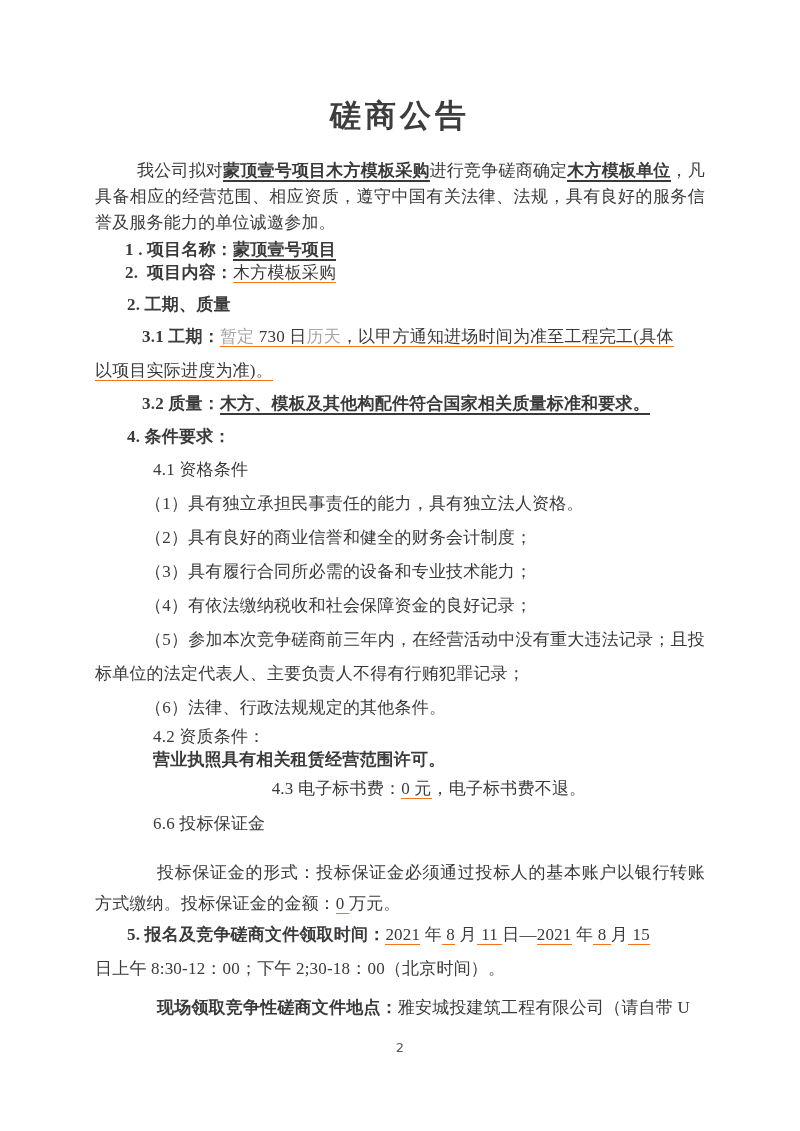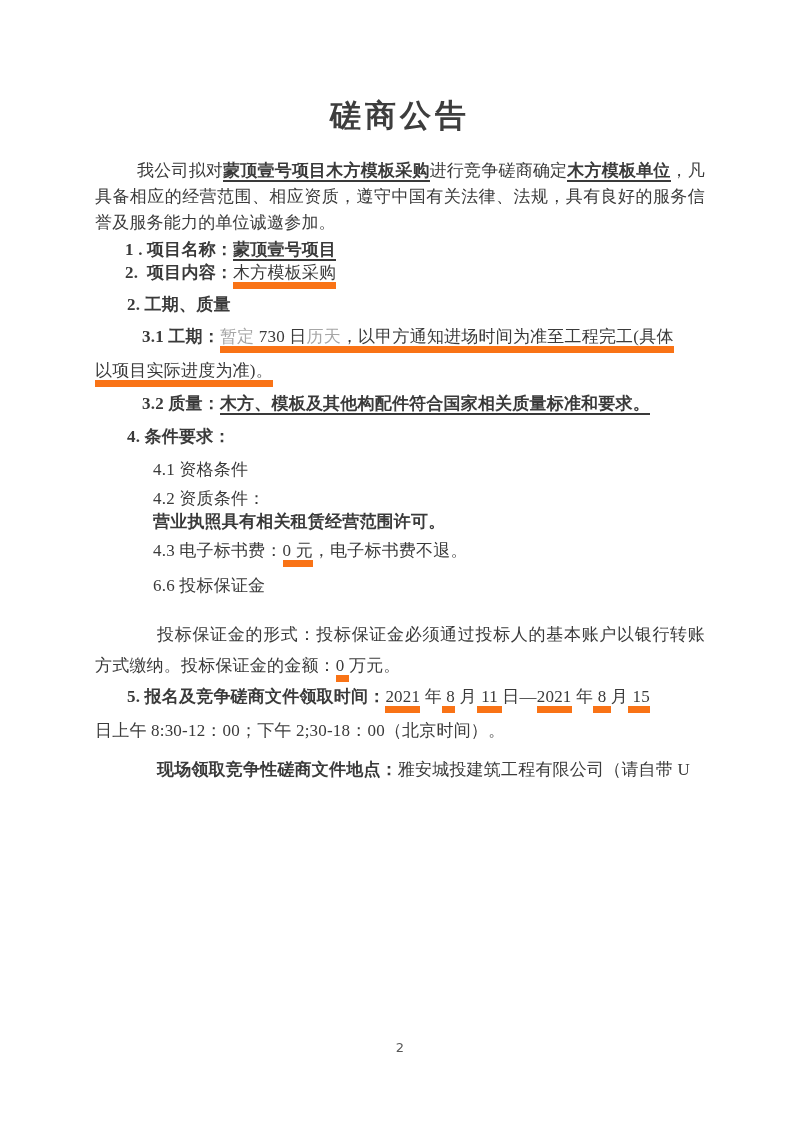--- a/index.html
+++ b/index.html
@@ -11,35 +11,35 @@
   }
   .content{position:absolute;left:95px;top:0;width:610px;}
   p{margin:0;}
   .title{
     font-family:"DejaVu Sans","Liberation Sans",sans-serif;
     font-weight:bold;font-size:31px;line-height:38px;letter-spacing:4px;
     margin-top:96px;text-align:center;color:#3d3d3d;
   }
   .b{font-weight:bold;}
   .pre{white-space:pre-wrap;}
-  .u{border-bottom:7px solid #f97316;white-space:pre-wrap;}
+  .u{border-bottom:1px solid #f97316;white-space:pre-wrap;}
   .bu{font-weight:bold;border-bottom:2px solid #3a3a3a;white-space:pre-wrap;}
   .faded{color:#a6a6a6;font-family:Liberation Mono, monospace;}
   .intro{margin-top:24px;line-height:26px;text-indent:42px;text-align:justify;}
   .items{margin-top:2px;}
   .item{line-height:23px;padding-left:30px;}
   .h3{margin-top:9px;line-height:24px;padding-left:32px;font-weight:bold;}
   .p31{margin-top:3px;line-height:33px;text-indent:47px;text-align:justify;}
   .p32{line-height:33px;padding-left:47px;}
   .h4{line-height:33px;padding-left:32px;font-weight:bold;}
   .p41{line-height:34px;padding-left:58px;}
   .cond{line-height:34px;text-indent:50px;text-align:justify;}
   .p42{line-height:23px;padding-left:58px;}
   .p42v{line-height:23px;padding-left:58px;font-weight:bold;}
-  .p43{margin-top:6px;line-height:23px;padding-left:58px;}
+  .p43{margin-top:6px;line-height:23px;padding-left:58px;text-align:center;}
   .p44{margin-top:12px;line-height:23px;padding-left:58px;}
   .deposit{margin-top:22px;line-height:31px;text-indent:62px;text-align:justify;}
   .p5a{line-height:31px;text-indent:32px;}
   .p5b{margin-top:3px;line-height:31px;}
   .pickup{margin-top:8px;line-height:31px;text-indent:62px;}
   .pagenum{
     position:absolute;left:0;width:100%;top:1040px;text-align:center;
     font-size:13px;color:#575757;font-family:"DejaVu Sans","Liberation Sans",sans-serif;
   }
 </style>
@@ -61,20 +61,28 @@
     <p class="h3">2. 工期、质量</p>
 
     <p class="p31"><span class="b pre">3.1 工期：</span><span class="u"><span class="faded">暂定</span><span> 730 日</span><span class="faded">历天</span><span>，以甲方通知进场时间为准至工程完工(具体</span></span><br><span class="u">以项目实际进度为准)。</span></p>
 
     <p class="p32"><span class="b pre">3.2 质量：</span><span class="bu">木方、模板及其他构配件符合国家相关质量标准和要求。</span></p>
 
     <p class="h4">4. 条件要求：</p>
 
     <p class="p41">4.1 资格条件</p>
 
+    <div>
+      <p class="cond">（1）具有独立承担民事责任的能力，具有独立法人资格。</p>
+      <p class="cond">（2）具有良好的商业信誉和健全的财务会计制度；</p>
+      <p class="cond">（3）具有履行合同所必需的设备和专业技术能力；</p>
+      <p class="cond">（4）有依法缴纳税收和社会保障资金的良好记录；</p>
+      <p class="cond">（5）参加本次竞争磋商前三年内，在经营活动中没有重大违法记录；且投标单位的法定代表人、主要负责人不得有行贿犯罪记录；</p>
+      <p class="cond">（6）法律、行政法规规定的其他条件。</p>
+    </div>
 
     <p class="p42">4.2 资质条件：</p>
     <p class="p42v">营业执照具有相关租赁经营范围许可。</p>
 
     <p class="p43"><span class="pre">4.3 电子标书费：</span><span class="u">0 元</span><span>，电子标书费不退。</span></p>
 
     <p class="p44">6.6 投标保证金</p>
 
     <p class="deposit"><span>投标保证金的形式：投标保证金必须通过投标人的基本账户以银行转账方式缴纳。投标保证金的金额：</span><span class="u">0 </span><span>万元。</span></p>
 

